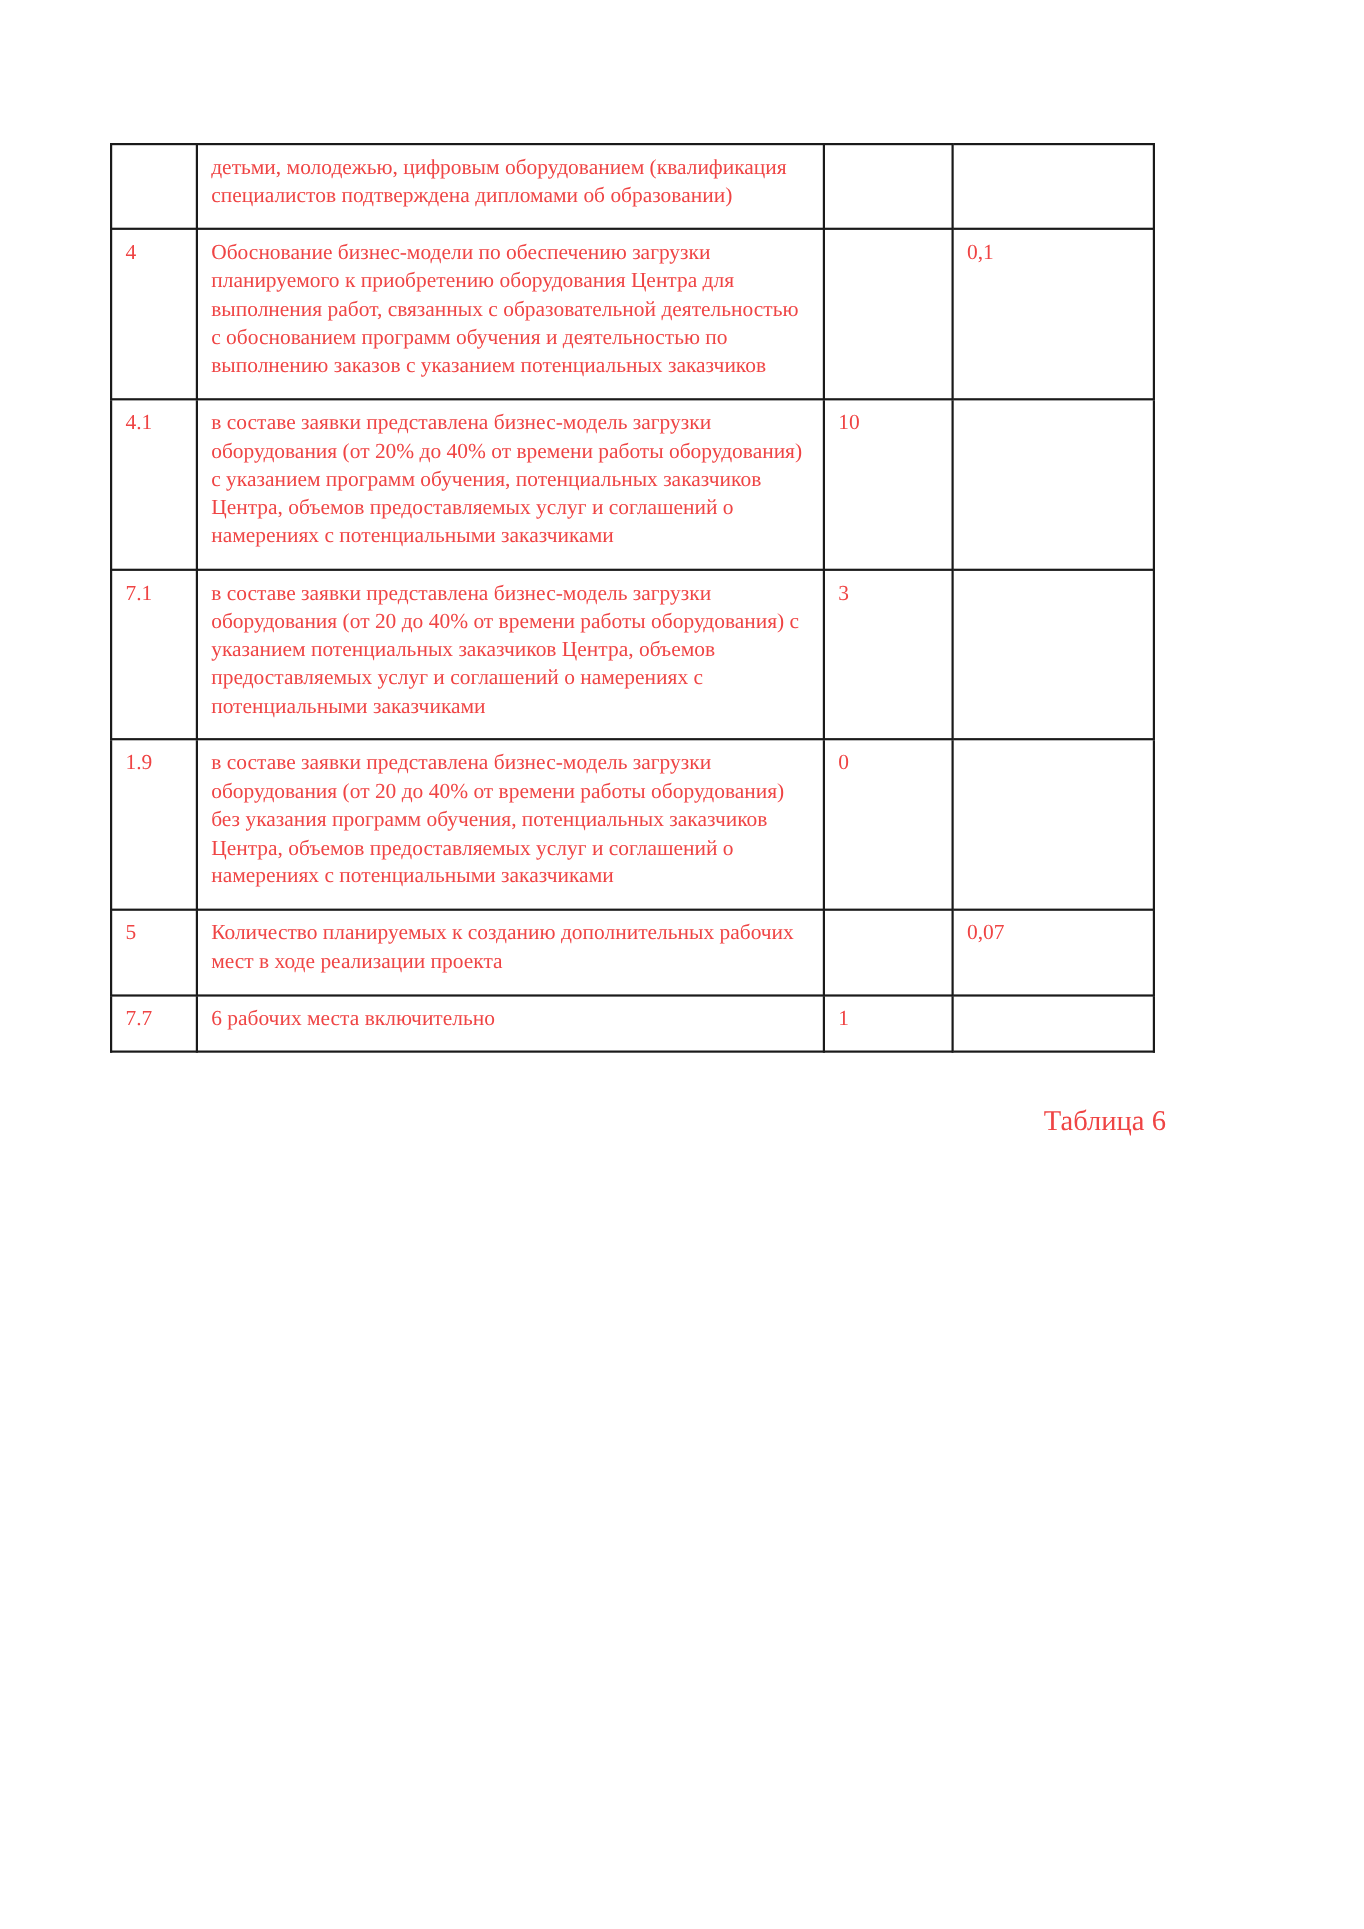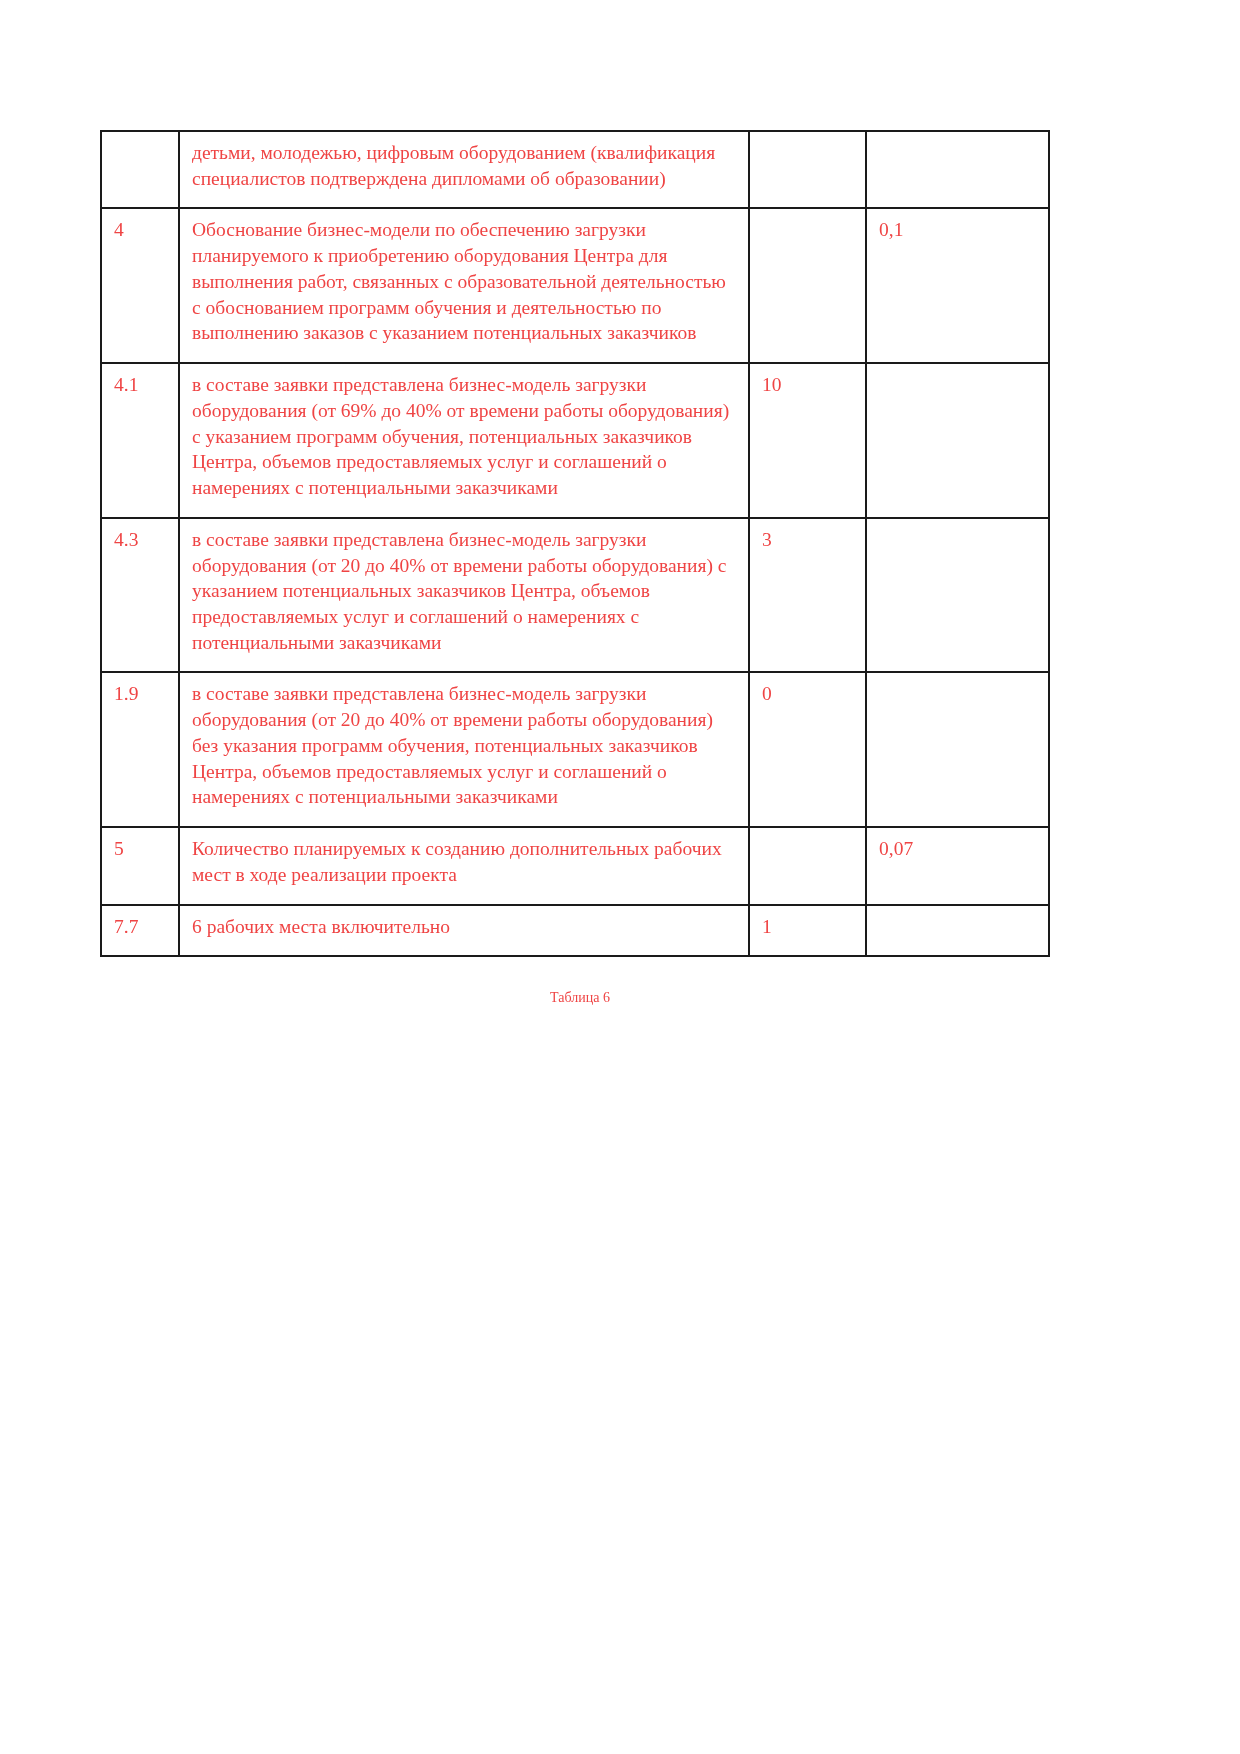--- a/index.html
+++ b/index.html
@@ -37,23 +37,23 @@
     word-wrap: break-word;
   }
   td.col-num {
     padding-left: 10px;
   }
   td.col-desc {
     padding-right: 20px;
   }
   .caption {
     width: 960px;
-    text-align: center;
-    font-size: 14px;
-    margin-top: 33px;
+    text-align: right;
+    font-size: 26px;
+    margin-top: 47px;
     padding-right: 0px;
   }
   .short-row td {
     padding-bottom: 12px;
   }
 </style>
 </head>
 <body>
 
 <div class="page">
@@ -74,26 +74,26 @@
           <td class="col-weight"></td>
         </tr>
         <tr>
           <td class="col-num">4</td>
           <td class="col-desc">Обоснование бизнес-модели по обеспечению загрузки планируемого к приобретению оборудования Центра для выполнения работ, связанных с образовательной деятельностью с обоснованием программ обучения и деятельностью по выполнению заказов с указанием потенциальных заказчиков</td>
           <td class="col-points"></td>
           <td class="col-weight">0,1</td>
         </tr>
         <tr>
           <td class="col-num">4.1</td>
-          <td class="col-desc">в составе заявки представлена бизнес-модель загрузки оборудования (от 69% до 40% от времени работы оборудования) с указанием программ обучения, потенциальных заказчиков Центра, объемов предоставляемых услуг и соглашений о намерениях с потенциальными заказчиками</td>
+          <td class="col-desc">в составе заявки представлена бизнес-модель загрузки оборудования (от 20% до 40% от времени работы оборудования) с указанием программ обучения, потенциальных заказчиков Центра, объемов предоставляемых услуг и соглашений о намерениях с потенциальными заказчиками</td>
           <td class="col-points">10</td>
           <td class="col-weight"></td>
         </tr>
         <tr>
-          <td class="col-num">4.3</td>
+          <td class="col-num">7.1</td>
           <td class="col-desc">в составе заявки представлена бизнес-модель загрузки оборудования (от 20 до 40% от времени работы оборудования) с указанием потенциальных заказчиков Центра, объемов предоставляемых услуг и соглашений о намерениях с потенциальными заказчиками</td>
           <td class="col-points">3</td>
           <td class="col-weight"></td>
         </tr>
         <tr>
           <td class="col-num">1.9</td>
           <td class="col-desc">в составе заявки представлена бизнес-модель загрузки оборудования (от 20 до 40% от времени работы оборудования) без указания программ обучения, потенциальных заказчиков Центра, объемов предоставляемых услуг и соглашений о намерениях с потенциальными заказчиками</td>
           <td class="col-points">0</td>
           <td class="col-weight"></td>
         </tr>

